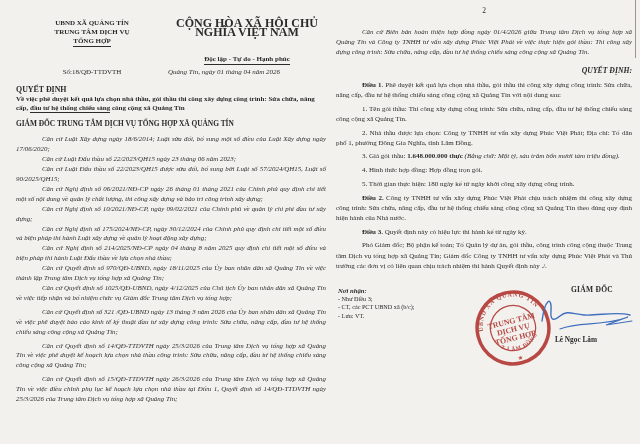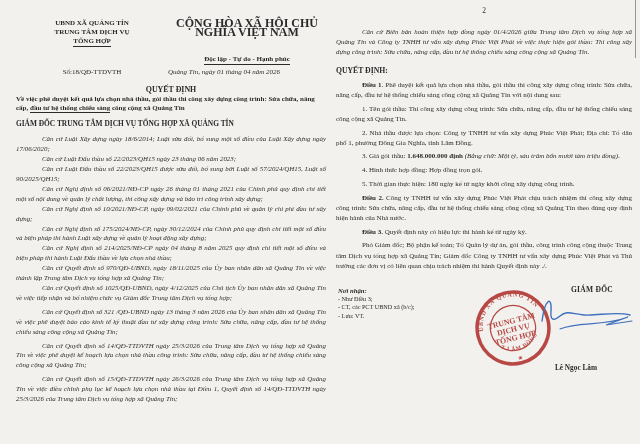--- a/index.html
+++ b/index.html
@@ -20,39 +20,39 @@
   .hdr{display:flex;padding-top:19px;}
   .org{width:152px;text-align:center;font-weight:bold;font-size:7px;line-height:8.8px;}
   .org-u{display:inline-block;border-bottom:0.9px solid #2b2b2b;padding-bottom:0.5px;}
   .motto{flex:1;text-align:center;}
   .motto-1{font-weight:bold;font-size:12px;line-height:9px;}
   .motto-2{font-weight:bold;font-size:7px;display:inline-block;border-bottom:0.9px solid #2b2b2b;padding-bottom:1px;margin-top:18px;}
   .hdr2{display:flex;margin-top:3px;}
   .docnum{width:152px;text-align:center;font-size:7px;}
   .pdate{flex:1;text-align:left;font-style:italic;font-size:7px;}
   
-  .doc-title{margin-top:9px;text-align:center;font-weight:bold;font-size:7.9px;}
+  .doc-title{margin-top:9px;font-weight:bold;font-size:7.9px;}
   .subject{margin-top:1px;text-align:left;font-weight:bold;font-size:7px;line-height:9.2px;}
   .subj-u{border-bottom:0.9px solid #2b2b2b;}
   .issuer{margin-top:6px;font-weight:bold;font-size:7.4px;}
   
   .ccstack{margin-top:6px;}
   .cc{font-style:italic;text-align:justify;text-indent:26px;font-size:6.9px;line-height:9.9px;}
   .cc.gap{margin-top:4px;}
   
   .pgnum{text-align:center;font-size:7.5px;padding-top:6px;}
   .cc-final{margin-top:12px;}
-  .dec-head{margin:9px 0 5px 0;text-align:left;font-weight:bold;font-size:7.7px;}
+  .dec-head{margin:9px 0 5px 0;text-align:right;font-weight:bold;font-size:7.7px;font-style:italic;}
   .body-p{text-align:justify;text-indent:26px;font-size:7px;line-height:10.2px;margin-top:3.5px;}
   
   .footer{position:relative;margin-top:12px;height:110px;}
   .noinhan{position:absolute;left:2px;top:4px;font-size:6.2px;line-height:8.2px;}
   .noinhan-label{font-weight:bold;font-style:italic;font-size:6.7px;}
   .sig-title{position:absolute;left:186px;top:2px;width:140px;text-align:center;font-weight:bold;font-size:7.5px;letter-spacing:0.3px;}
-  .sig-name{position:absolute;left:175px;top:80px;width:130px;text-align:center;font-weight:bold;font-size:7.3px;}
+  .sig-name{position:absolute;left:175px;top:52px;width:130px;text-align:center;font-weight:bold;font-size:7.3px;}
   .stamp{position:absolute;left:138px;top:6px;width:78px;height:78px;transform:rotate(-14deg);opacity:0.92;}
   .signature{position:absolute;left:200px;top:8px;width:100px;height:44px;}
   .scan-edge{position:absolute;right:4px;top:0;width:1px;height:58px;background:#9a958e;}
 </style>
 </head>
 <body>
 
 <div class="page page-left">
   <div class="hdr">
     <div class="org">
@@ -89,21 +89,21 @@
 </div>
 
 <div class="page page-right">
   <div class="pgnum">2</div>
   <p class="cc cc-final">Căn cứ Biên bản hoàn thiện hợp đồng ngày 01/4/2026 giữa Trung tâm Dịch vụ tổng hợp xã Quảng Tín và Công ty TNHH tư vấn xây dựng Phúc Việt Phát về việc thực hiện gói thầu: Thi công xây dựng công trình: Sửa chữa, nâng cấp, đầu tư hệ thống chiếu sáng công cộng xã Quảng Tín.</p>
   <div class="dec-head">QUYẾT ĐỊNH:</div>
 
   <p class="body-p"><span class="b">Điều 1</span><span>. Phê duyệt kết quả lựa chọn nhà thầu, gói thầu thi công xây dựng công trình: Sửa chữa, nâng cấp, đầu tư hệ thống chiếu sáng công cộng xã Quảng Tín với nội dung sau:</span></p>
   <p class="body-p">1. Tên gói thầu: Thi công xây dựng công trình: Sửa chữa, nâng cấp, đầu tư hệ thống chiếu sáng công cộng xã Quảng Tín.</p>
   <p class="body-p">2. Nhà thầu được lựa chọn: Công ty TNHH tư vấn xây dựng Phúc Việt Phát; Địa chỉ: Tổ dân phố 1, phường Đông Gia Nghĩa, tỉnh Lâm Đồng.</p>
-  <p class="body-p"><span>3. Giá gói thầu: </span><span class="b">1.648.000.000 định</span><span class="i"> (Bằng chữ: Một tỷ, sáu trăm bốn mươi tám triệu đồng).</span></p>
+  <p class="body-p"><span>3. Giá gói thầu: </span><span class="b">1.648.000.000 thực</span><span class="i"> (Bằng chữ: Một tỷ, sáu trăm bốn mươi tám triệu đồng).</span></p>
   <p class="body-p">4. Hình thức hợp đồng: Hợp đồng trọn gói.</p>
   <p class="body-p">5. Thời gian thực hiện: 180 ngày kể từ ngày khởi công xây dựng công trình.</p>
   <p class="body-p"><span class="b">Điều 2.</span><span> Công ty TNHH tư vấn xây dựng Phúc Việt Phát chịu trách nhiệm thi công xây dựng công trình: Sửa chữa, nâng cấp, đầu tư hệ thống chiếu sáng công cộng xã Quảng Tín theo đúng quy định hiện hành của Nhà nước.</span></p>
   <p class="body-p"><span class="b">Điều 3.</span><span> Quyết định này có hiệu lực thi hành kể từ ngày ký.</span></p>
   <p class="body-p">Phó Giám đốc; Bộ phận kế toán; Tổ Quản lý dự án, gói thầu, công trình công cộng thuộc Trung tâm Dịch vụ tổng hợp xã Quảng Tín; Giám đốc Công ty TNHH tư vấn xây dựng Phúc Việt Phát và Thủ trưởng các đơn vị có liên quan chịu trách nhiệm thi hành Quyết định này ./.</p>
 
   <div class="footer">
     <div class="noinhan">
       <div class="noinhan-label">Nơi nhận:</div>
       <div>- Như Điều 3;</div>

